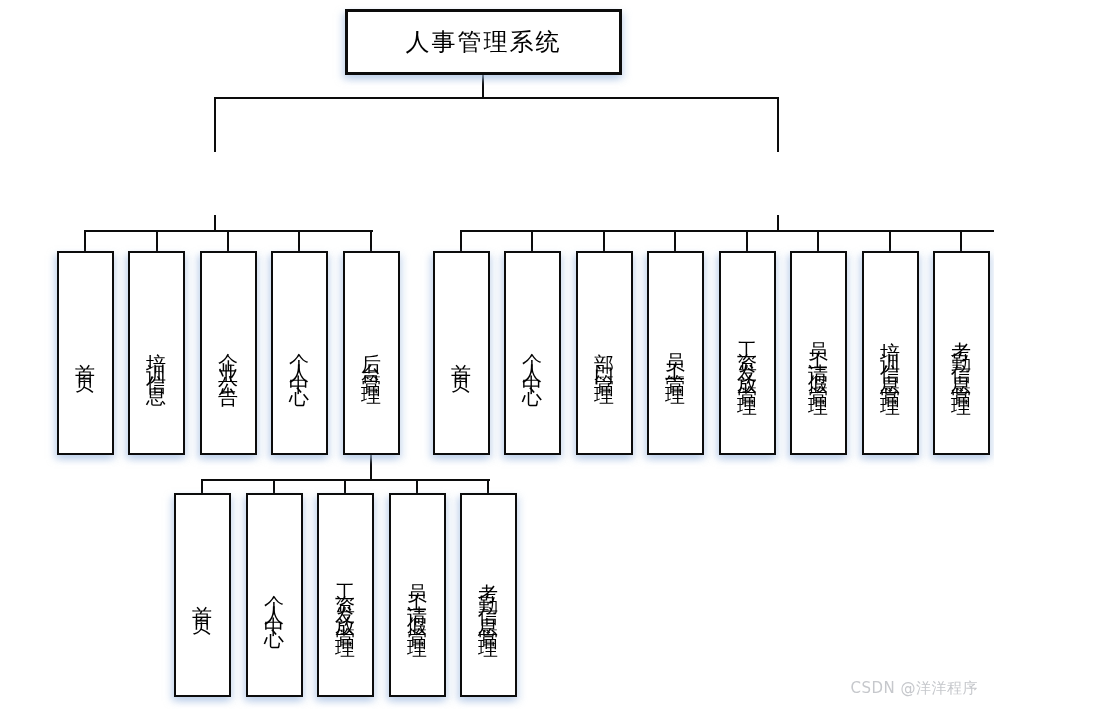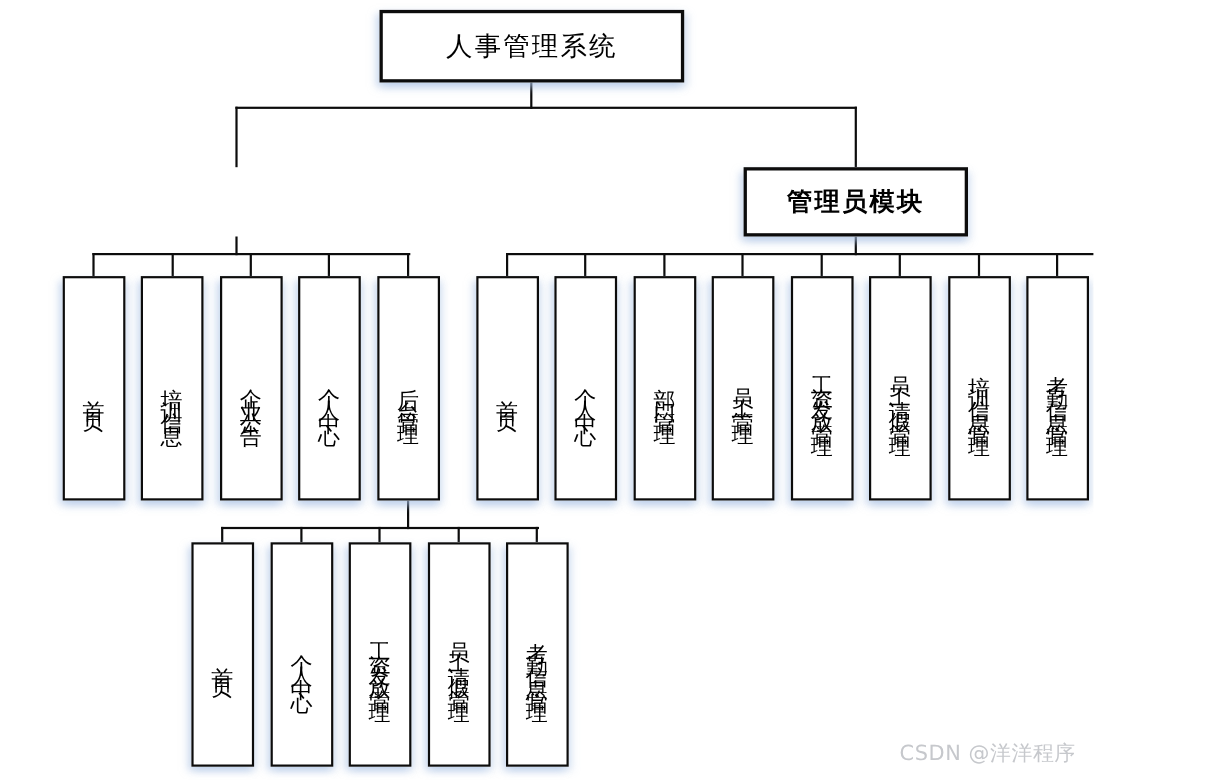--- a/index.html
+++ b/index.html
@@ -16,21 +16,21 @@
   .mod{font-family:"DejaVu Sans","Liberation Sans",sans-serif;font-weight:700;font-size:23px;}
   .vbox{width:57px;height:204px;}
   .vtext{
     writing-mode:vertical-lr;text-orientation:upright;
     font-size:20px;letter-spacing:11px;line-height:1;margin-top:11px;
   }
   .h,.v{position:absolute;background:#0c0c0c;}
   .h{height:2px;}
   .v{width:2px;}
   .wm{
-    position:absolute;right:16px;bottom:11px;font-size:19px;color:#c6c8cc;
+    position:absolute;right:16px;bottom:11px;font-size:15px;color:#c6c8cc;
     font-family:"DejaVu Sans","Liberation Sans",sans-serif;letter-spacing:.5px;
   }
 </style>
 </head>
 <body>
 
 <div class="canvas">
 
   <i class="v" style="left:482px;top:74px;height:25px"></i>
   <i class="h" style="left:214px;top:97px;width:565px"></i>
@@ -62,23 +62,20 @@
   <i class="v" style="left:201px;top:479px;height:14px"></i>
   <i class="v" style="left:273px;top:479px;height:14px"></i>
   <i class="v" style="left:344px;top:479px;height:14px"></i>
   <i class="v" style="left:416px;top:479px;height:14px"></i>
   <i class="v" style="left:487px;top:479px;height:14px"></i>
 
   <div class="box hbox" style="left:345px;top:9px;width:277px;height:66px;">
     <span>人事管理系统</span>
   </div>
 
-  <div class="box hbox mod" style="left:676px;top:152px;width:204px;height:63px;">
-    <span>管理员模块</span>
-  </div>
 
   <div class="box vbox" style="left:57px;top:251px;">
     <span class="vtext">首页</span>
   </div>
   <div class="box vbox" style="left:128px;top:251px;">
     <span class="vtext">培训信息</span>
   </div>
   <div class="box vbox" style="left:200px;top:251px;">
     <span class="vtext">企业公告</span>
   </div>

